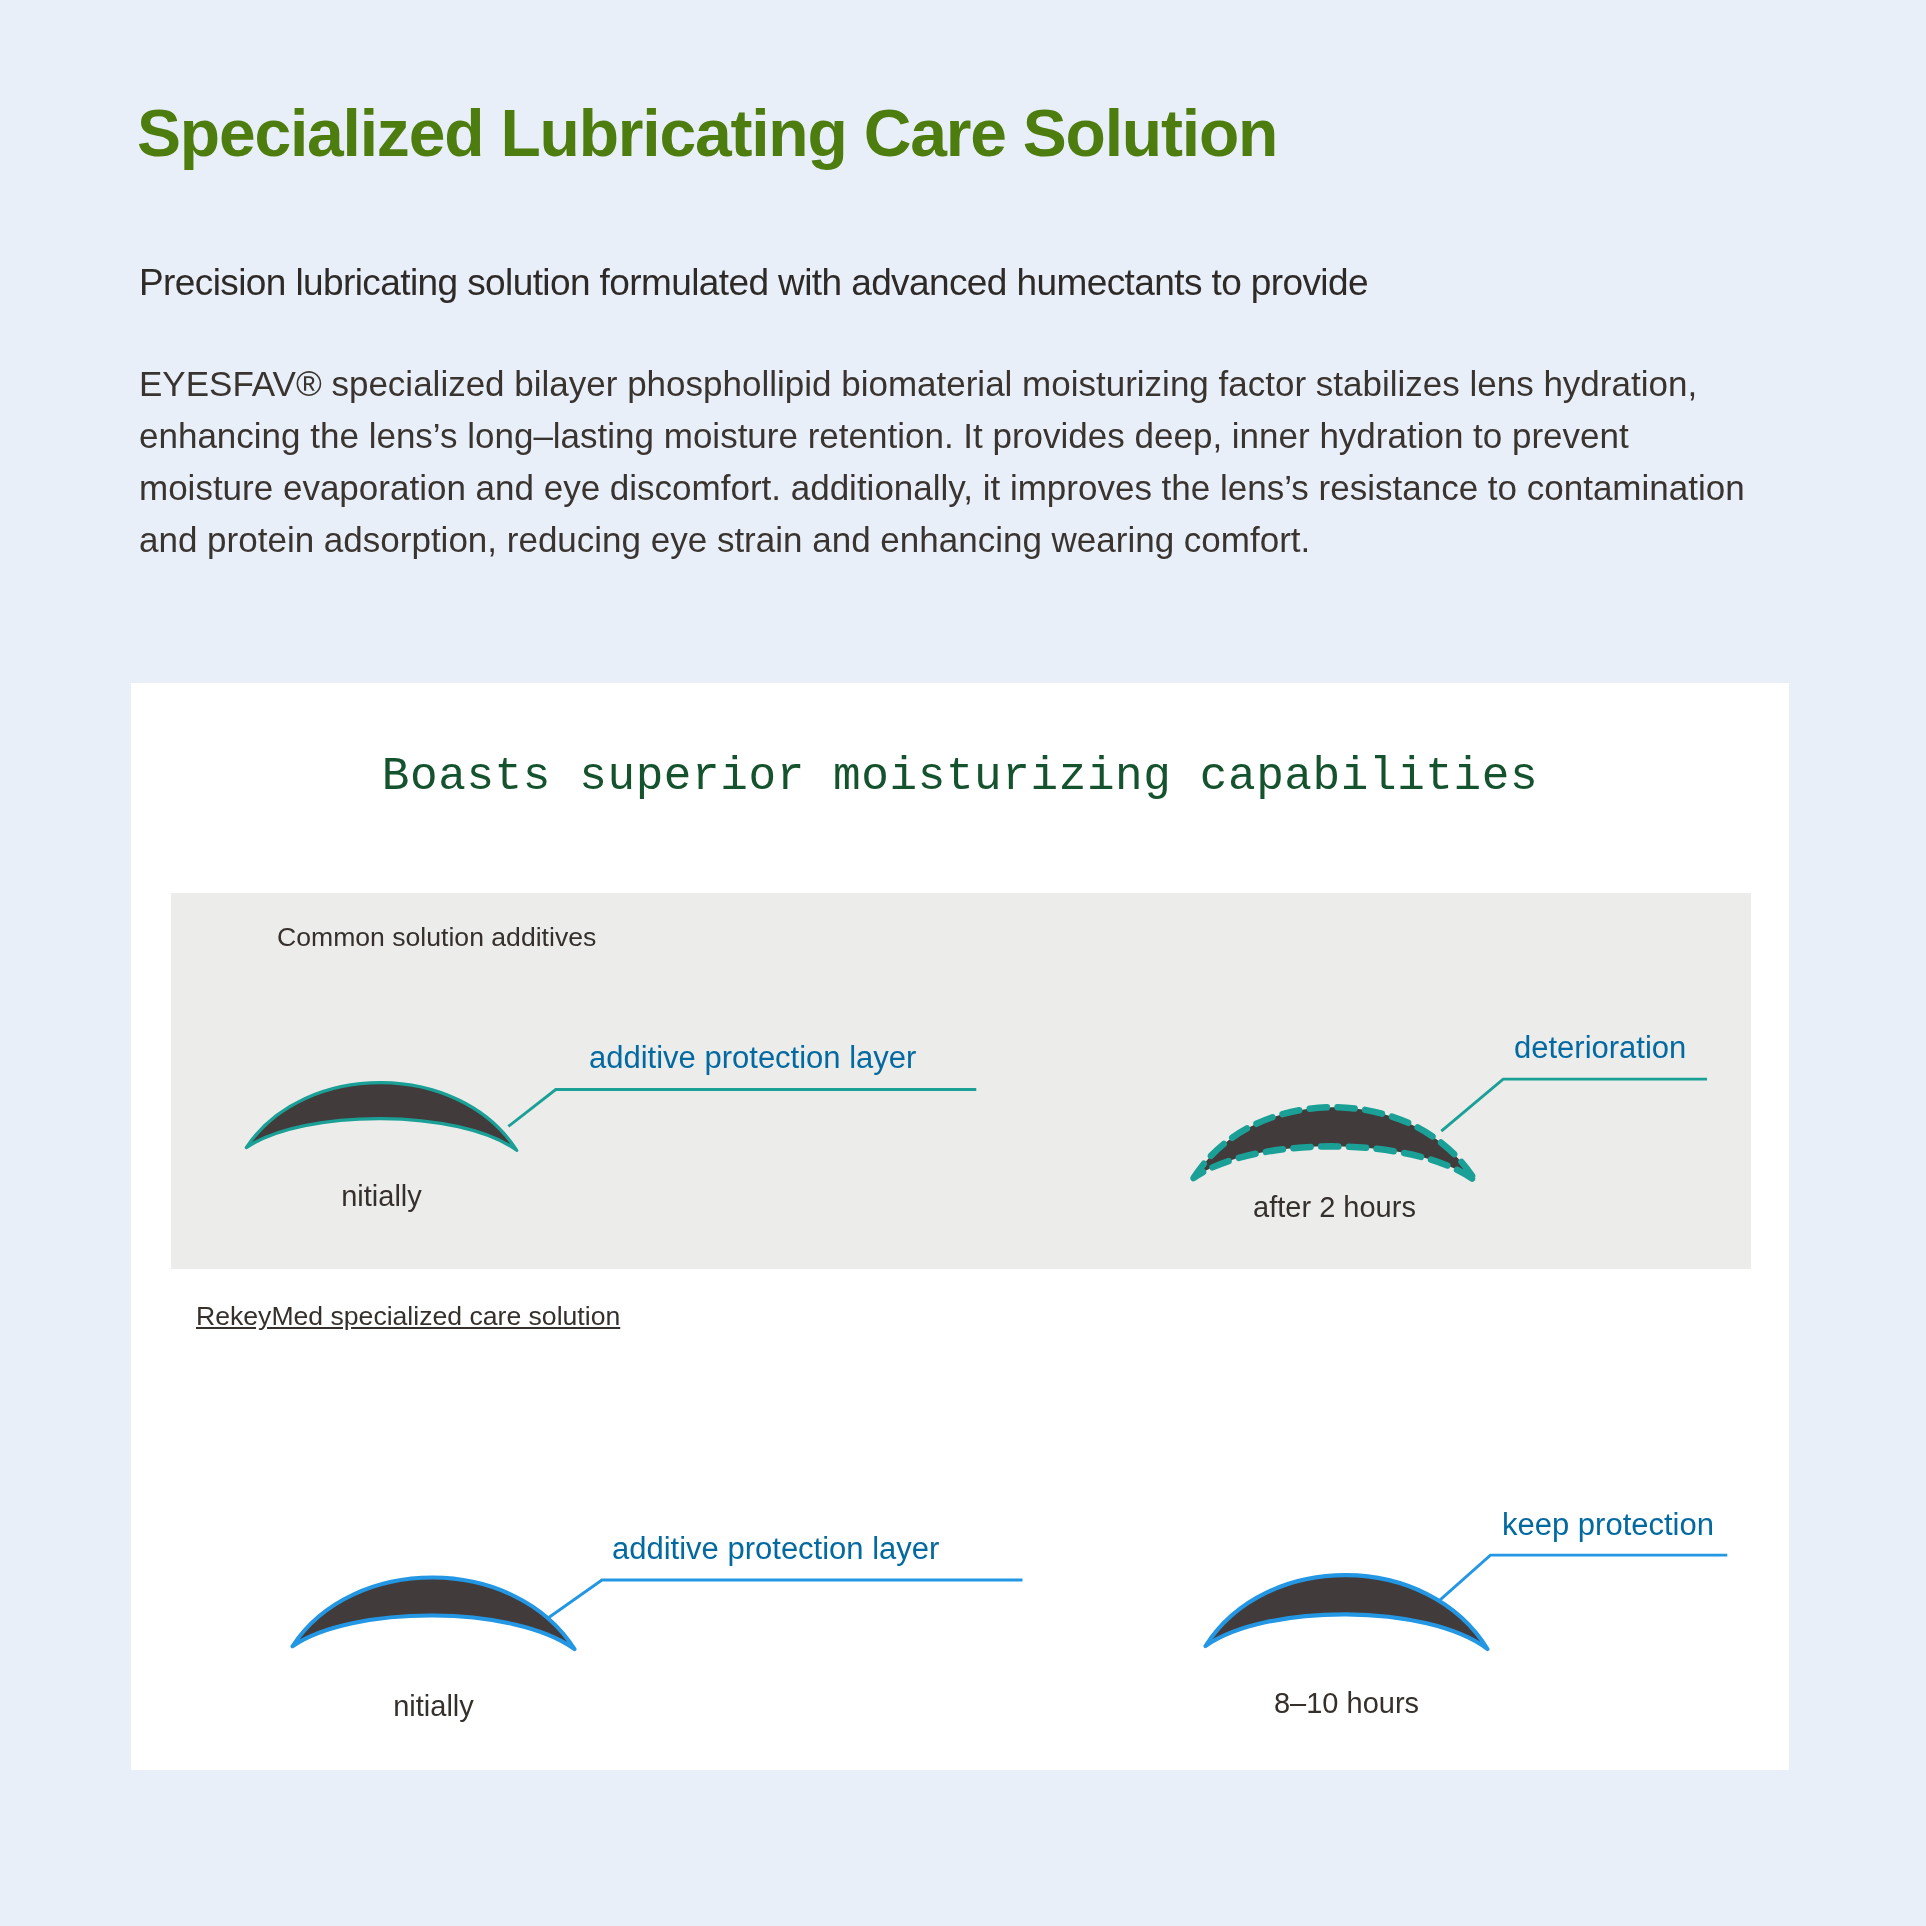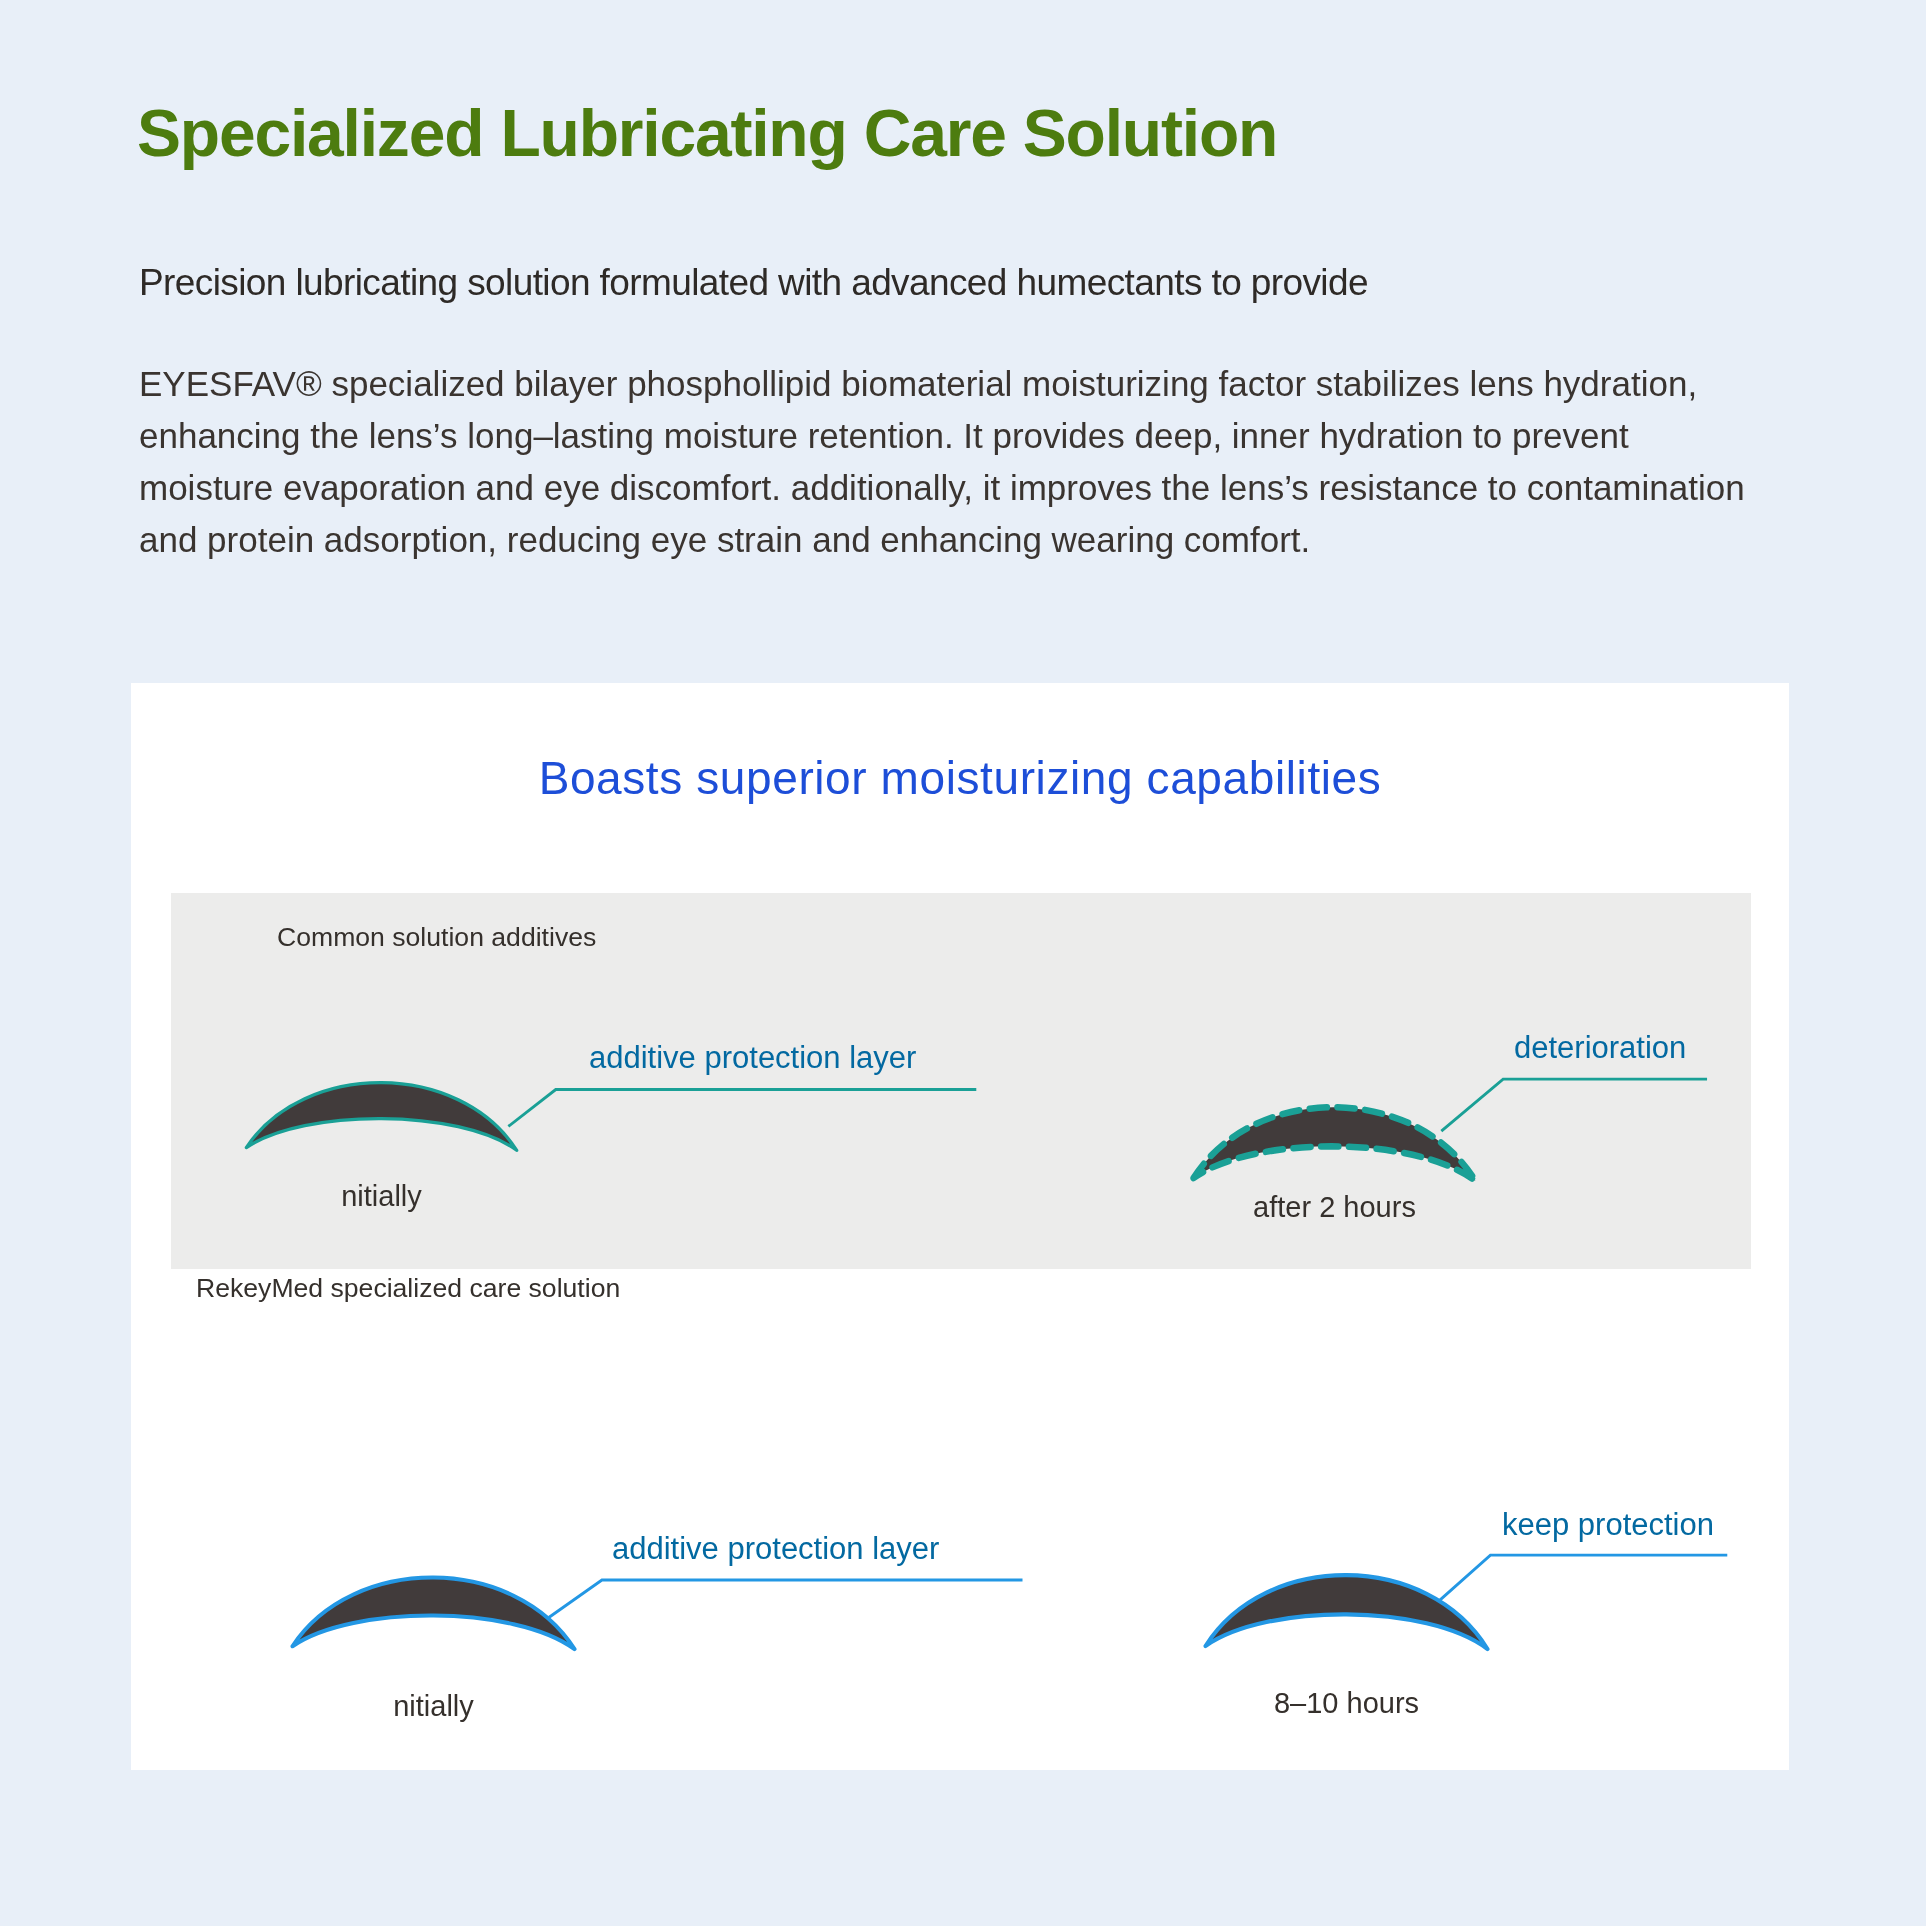--- a/index.html
+++ b/index.html
@@ -25,32 +25,33 @@
   }
 
   .card{
     left:131px;top:683px;width:1658px;height:1087px;
     background:#ffffff;
   }
   .card-heading{
     left:131px;top:751px;width:1658px;
     text-align:center;
     font-size:46px;letter-spacing:0.6px;
-    color:#1d4ed8;
+    color:#14532d;
+    font-family:Liberation Mono, monospace;
   }
 
   .gray-panel{
     left:171px;top:893px;width:1580px;height:376px;
     background:#ececeb;
   }
   .section-label{
     font-size:26.6px;color:#35302c;white-space:nowrap;
   }
   .lbl-common{left:229px;top:922px;margin-left:48px;}
-  .lbl-rekeymed{left:196px;top:1273px;}
+  .lbl-rekeymed{left:196px;top:1301px;text-decoration:underline;}
 
   .callout-label{
     font-size:31px;color:#0369a1;white-space:nowrap;
   }
   .callout-1{left:589px;top:1040px;}
   .callout-2{left:1514px;top:1030px;}
   .callout-3{left:612px;top:1531px;}
   .callout-4{left:1502px;top:1507px;}
 
   .fig-caption{

